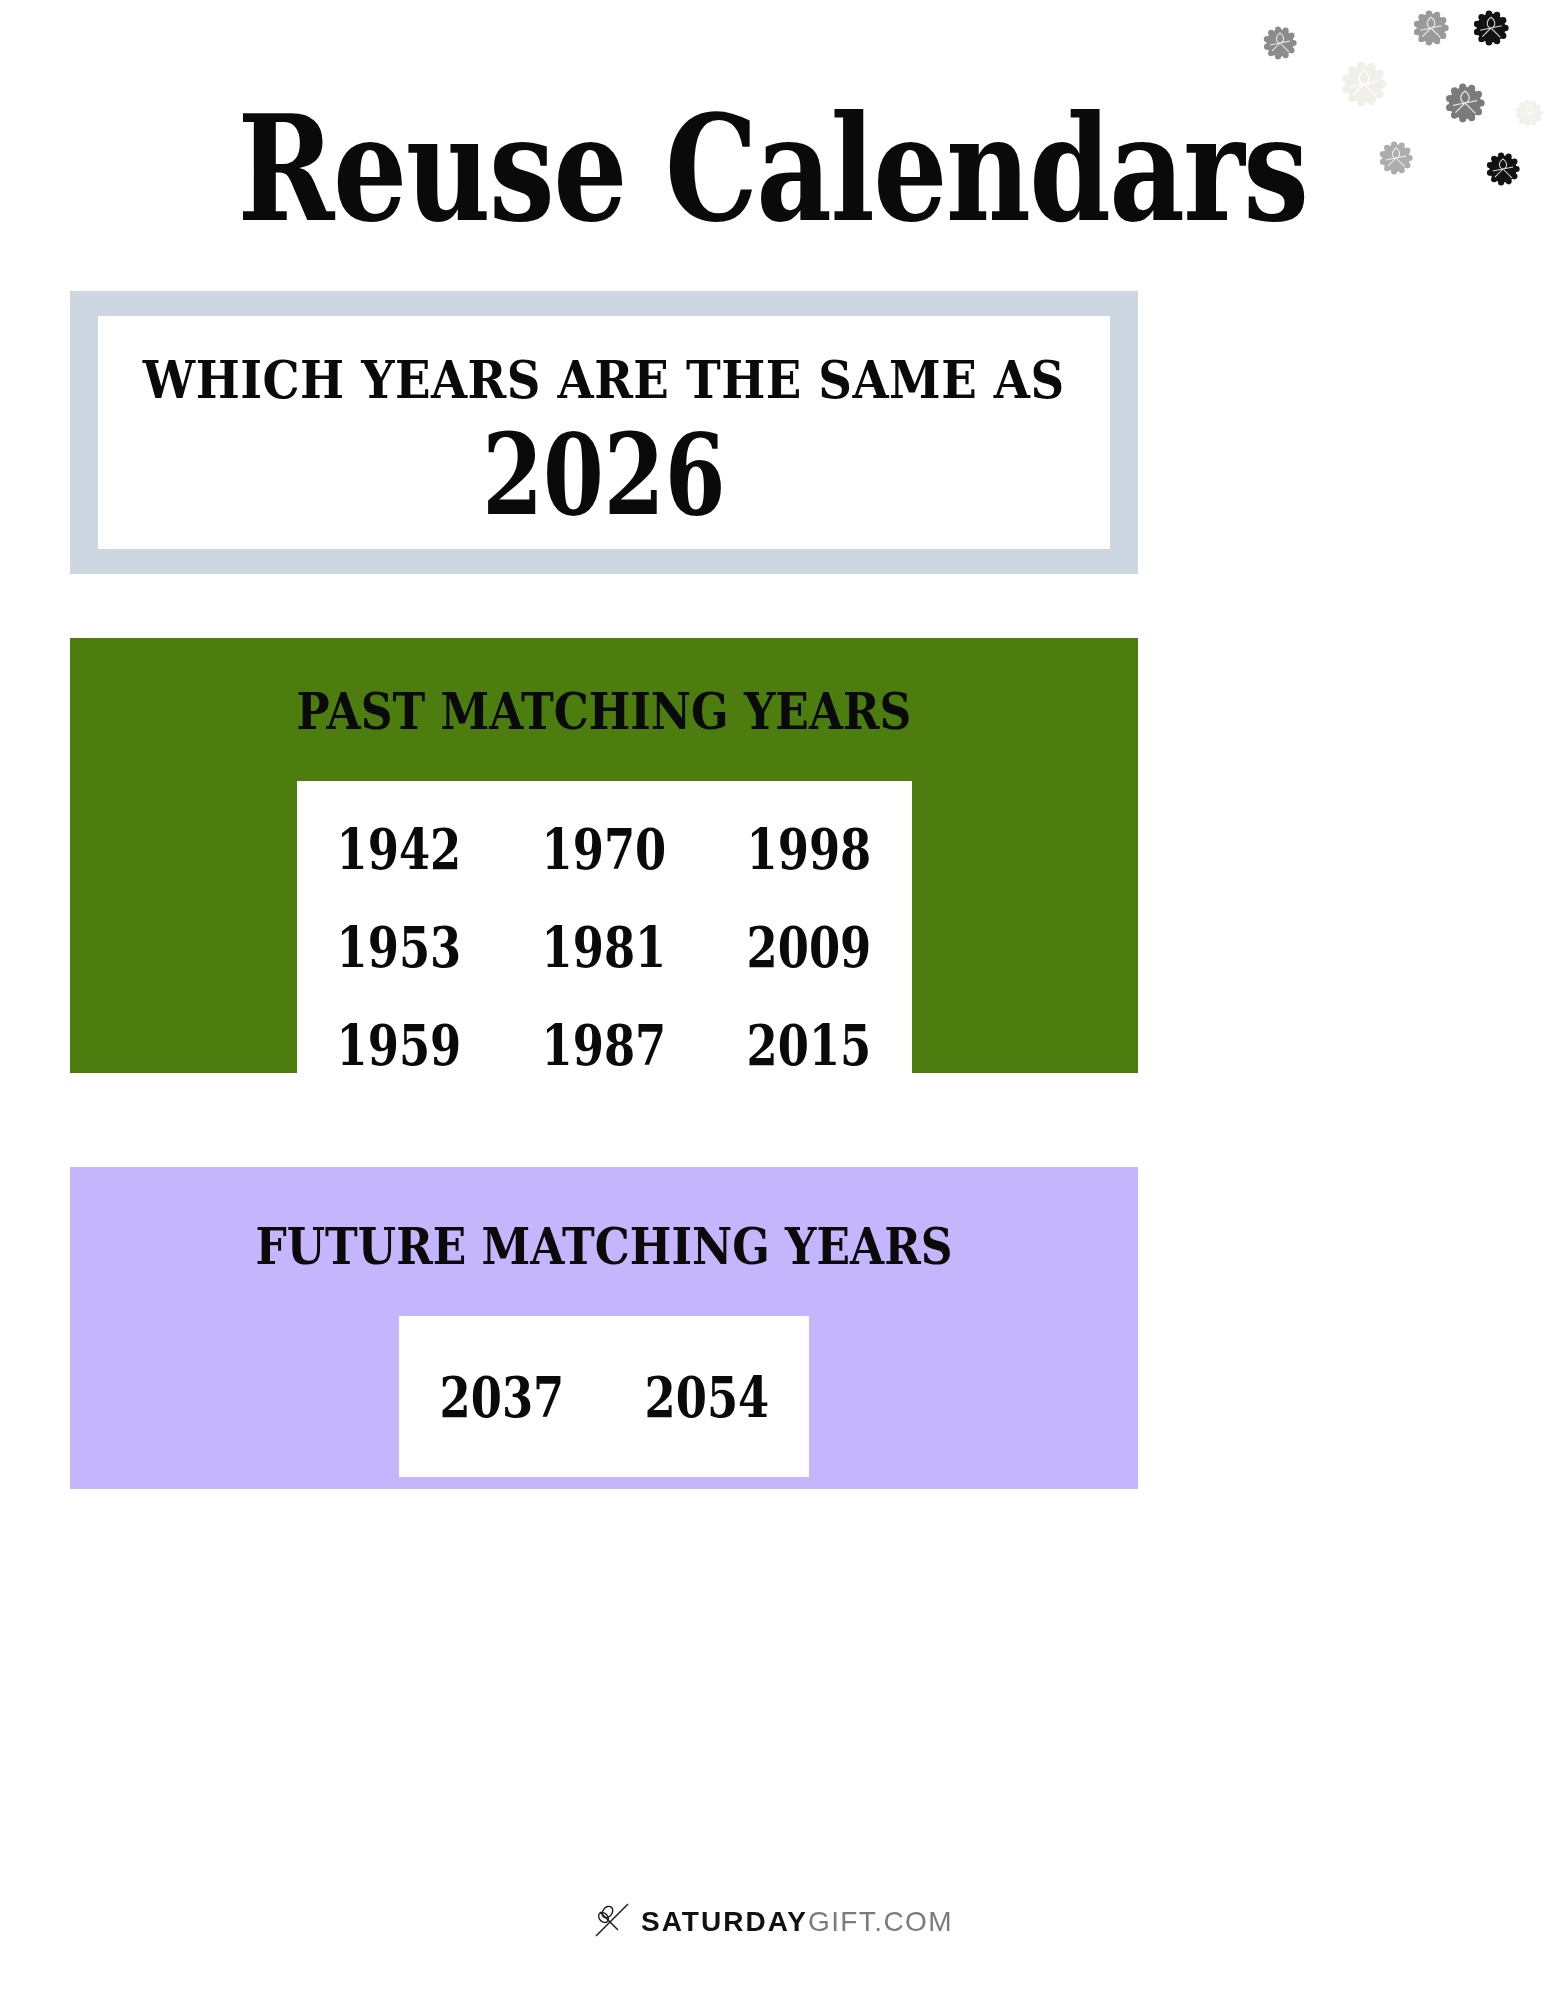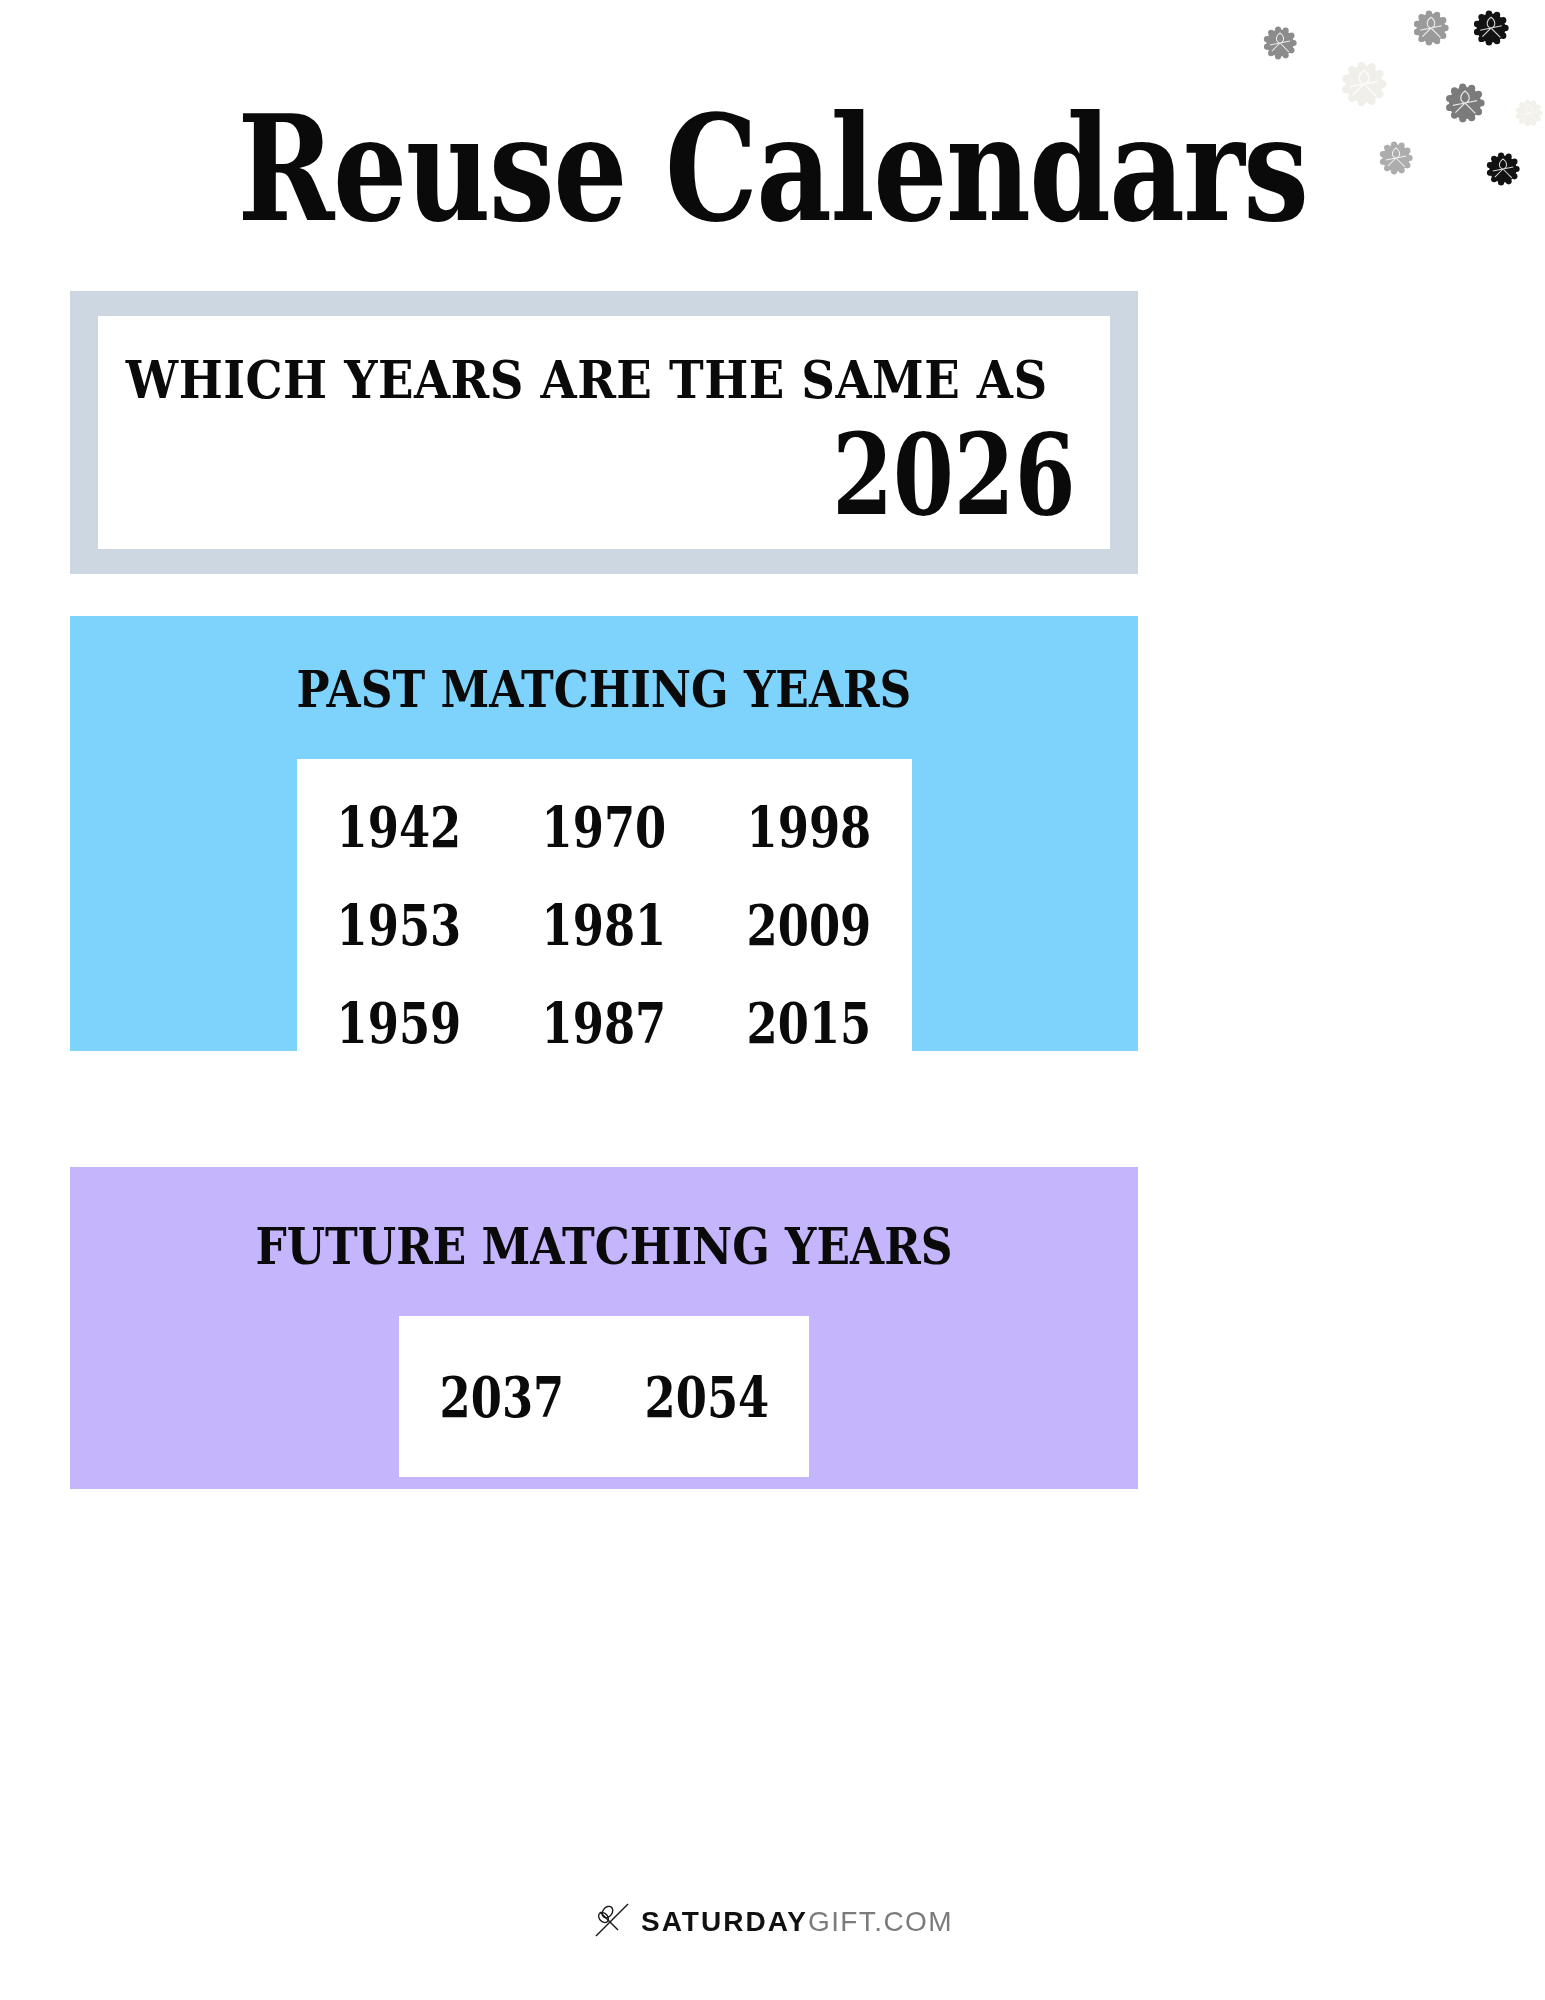--- a/index.html
+++ b/index.html
@@ -36,21 +36,21 @@
   .headline-frame {
     position:absolute; left:70px; top:291px;
     width:1068px; height:283px;
     background:#ccd7e1;
     padding:25px 28px;
   }
   .headline-inner {
     width:100%; height:100%;
     background:#ffffff;
     display:flex; flex-direction:column;
-    align-items:flex-end; justify-content:flex-start;
+    align-items:center; justify-content:flex-start;
     padding-top:32px;
   }
   .headline-q {
     font-family:"DejaVu Serif", serif;
     font-weight:700;
     font-size:53px;
     letter-spacing:0.5px;
     color:#0a0a0a;
     transform:scaleX(0.88);
     white-space:nowrap;
@@ -63,21 +63,21 @@
     color:#0a0a0a;
     transform:scaleX(0.78);
     margin-top:6px;
     white-space:nowrap;
   }
 
   
   .section {
     position:absolute; left:70px; width:1068px;
   }
-  .section-past   { top:616px;  height:435px; background:#7dd3fc; }
+  .section-past   { top:638px;  height:435px; background:#4d7c0f; }
   .section-future { top:1167px; height:322px; background:#c4b5fd; }
 
   .section-title {
     font-family:"DejaVu Serif", serif;
     font-weight:700;
     font-size:50px;
     color:#0a0a0a;
     text-align:center;
     transform:scaleX(0.88);
     white-space:nowrap;

